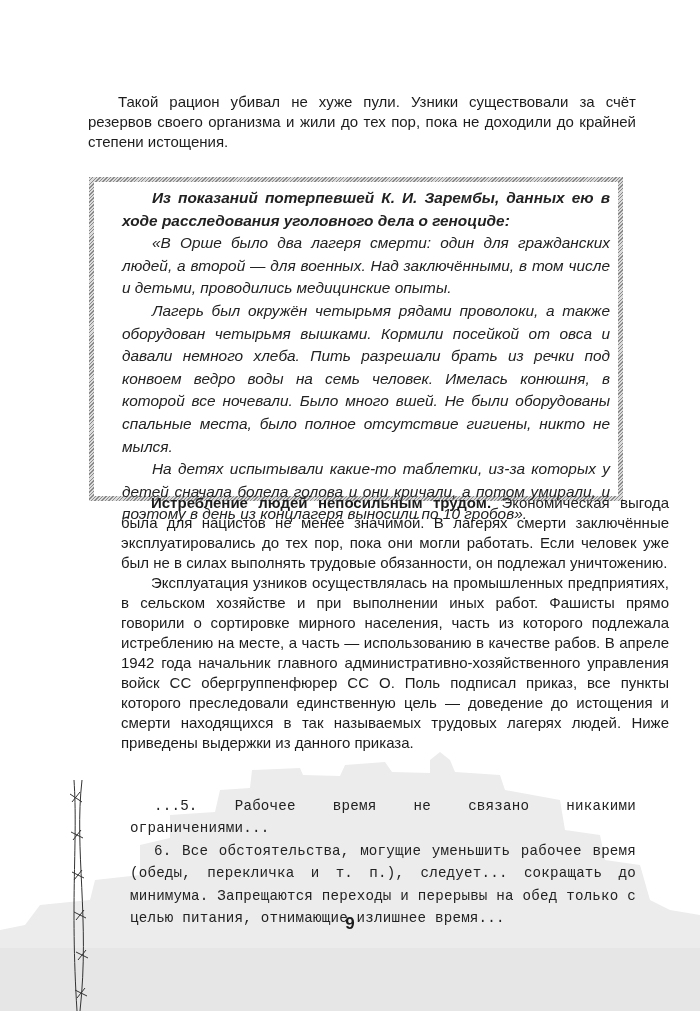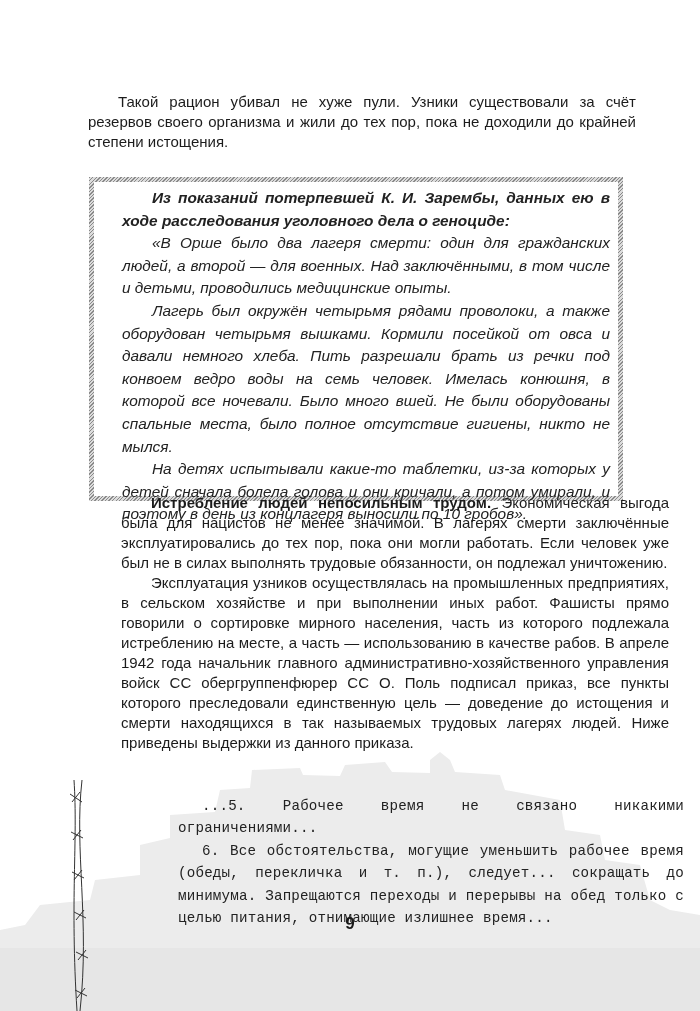--- a/index.html
+++ b/index.html
@@ -14,21 +14,21 @@
   .p1 { position:absolute; top:92px; width:548px; }
   .quote-box { position:absolute; left:89px; top:177px; width:524px; height:314px;
                border:5px solid transparent; z-index:2;
                background:
                  linear-gradient(#fff,#fff) padding-box,
                  repeating-linear-gradient(135deg,#8a8a8a 0 1px,#dcdcdc 1px 2.5px) border-box; }
   .quote-inner { padding:5px 8px 0 8px; }
   .quote-box p { font-size:15.4px; line-height:22.6px; font-style:italic; color:#222;margin-left:20px; }
   .quote-title { font-weight:bold; font-style:italic; }
   .p-section { position:absolute; top:493px; width:548px;margin-left:33px; }
-  .typewriter { position:absolute; left:130px; width:506px; top:795px; z-index:2;margin-left:48px; }
+  .typewriter { position:absolute; left:130px; width:506px; top:795px; z-index:2; }
   .typewriter p { font-family:"Liberation Mono", monospace; font-size:14.2px; line-height:22.4px; color:#222;
                   text-align:justify; letter-spacing:0.2px; }
   .typewriter .indent { text-indent:24px; }
   .wire { position:absolute; left:60px; top:780px; width:60px; height:231px; z-index:3; }
 </style>
 </head>
 <body>
 
 <svg class="bg-silhouette" viewBox="0 0 700 1011" preserveAspectRatio="none">
   <path fill="#ececec" d="M0 1011 L0 930 L25 925 L40 905 L90 900 L95 880 L140 875 L140 845 L170 838 L170 815 L215 812 L220 790 L250 788 L252 770 L300 768 L303 775 L340 776 L345 765 L385 762 L392 772 L430 773 L430 760 L440 752 L450 760 L455 772 L500 775 L505 790 L560 800 L565 830 L600 835 L605 860 L640 865 L650 900 L670 910 L700 915 L700 1011 Z"></path>

